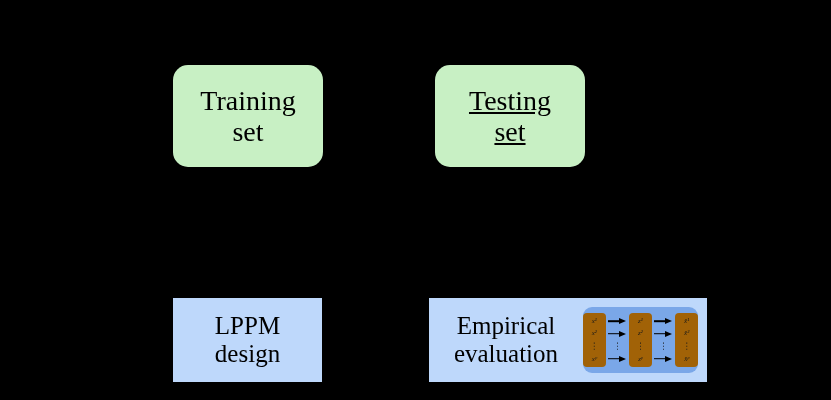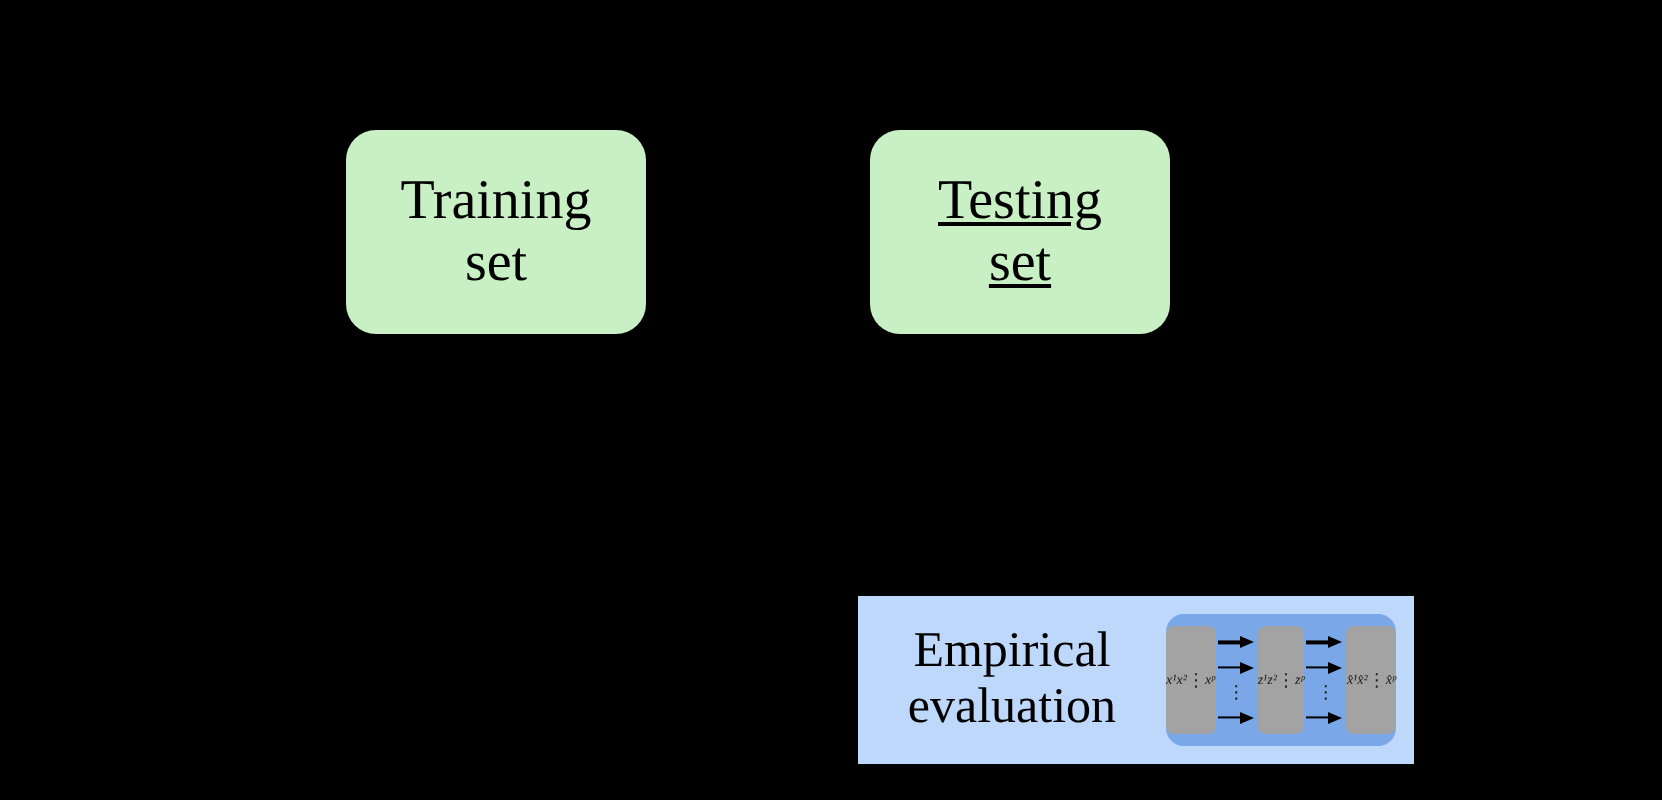--- a/index.html
+++ b/index.html
@@ -69,25 +69,26 @@
     height: 66px;
     background: #7aa7e8;
     border-radius: 9px;
     display: flex;
     align-items: center;
     justify-content: center;
     gap: 0px;
   }
 
   .inset-col {
-    background: #a3a3a3;
+    background: #a16207;
     border-radius: 4px;
     width: 26px;
     height: 54px;
     display: flex;
+    flex-direction: column;
     align-items: center;
     justify-content: space-around;
     padding: 2px 0;
     box-sizing: border-box;
   }
 
   .inset-cell {
     font-size: 7px;
     line-height: 1;
     color: #1a1a1a;
@@ -157,20 +158,24 @@
   <div class="node node-green" id="node-training">
     <span class="node-label">Training
 set</span>
   </div>
 
   <div class="node node-green" id="node-testing">
     <span class="node-label">Testing
 set</span>
   </div>
 
+  <div class="node node-blue" id="node-lppm">
+    <span class="node-label">LPPM
+design</span>
+  </div>
 
   <div class="node node-blue" id="node-empirical">
     <span class="node-label">Empirical
 evaluation</span>
 
     <div class="inset">
 
       <div class="inset-col">
         <span class="inset-cell">x¹</span>
         <span class="inset-cell">x²</span>

